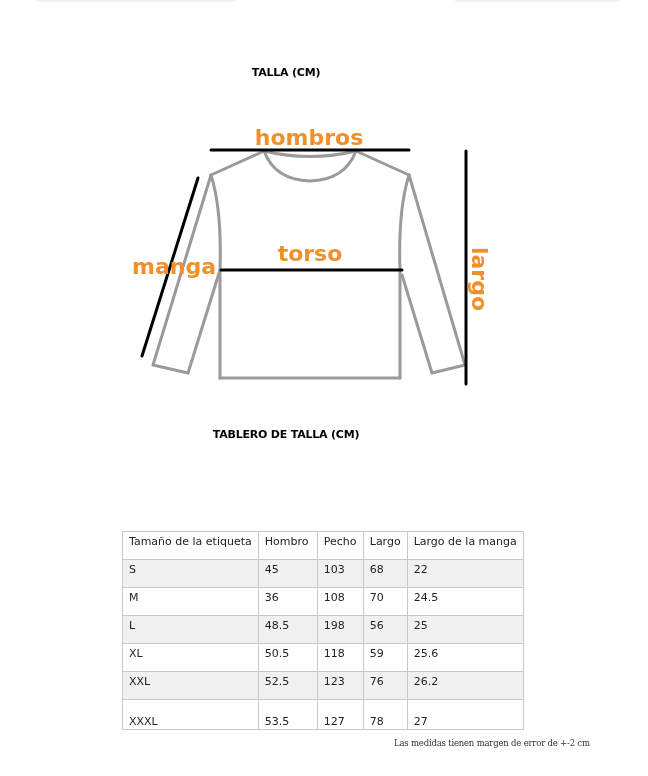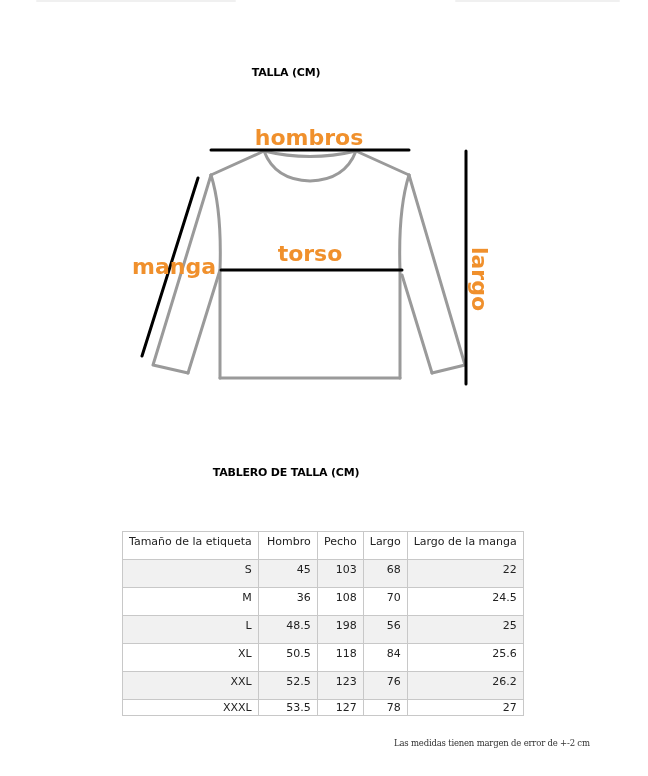--- a/index.html
+++ b/index.html
@@ -29,21 +29,21 @@
       position: absolute;
       left: 0;
       width: 572px;
       text-align: center;
       font-family: "DejaVu Sans", sans-serif;
       font-weight: bold;
       font-size: 11px;
       letter-spacing: -0.2px;
     }
     #title-talla { top: 66px; }
-    #title-tablero { top: 466px; }
+    #title-tablero { top: 428px; }
 
     .diagram {
       position: absolute;
       left: 130px;
       top: 110px;
       width: 380px;
       height: 290px;
     }
     .diagram svg { display: block; }
     .diagram .label {
@@ -58,30 +58,30 @@
       left: 122px;
       top: 531px;
       border-collapse: collapse;
       font-family: "DejaVu Sans", sans-serif;
       font-size: 11px;
       color: #222;
     }
     table.size-table td, table.size-table th {
       border: 1px solid #c8c8c8;
       padding: 0 6px;
-      text-align: right;
+      text-align: left;
       font-weight: normal;
       vertical-align: top;
       padding-top: 3px;
       white-space: nowrap;
     }
     table.size-table th { height: 24px; }
     table.size-table td { height: 24px; }
     table.size-table tr.shaded td { background: #f1f1f1; }
-    table.size-table tr.last td { height: 14px; padding-top: 1px; }
+    table.size-table tr.last td { height: 14px; padding-top: 15px; }
     col.c1 { width: 135px; }
     col.c2 { width: 59px; }
     col.c3 { width: 46px; }
     col.c4 { width: 43px; }
     col.c5 { width: 113px; }
 
     .footnote {
       position: absolute;
       left: 394px;
       top: 738px;
@@ -179,21 +179,21 @@
       <td>L</td>
       <td>48.5</td>
       <td>198</td>
       <td>56</td>
       <td>25</td>
     </tr>
     <tr>
       <td>XL</td>
       <td>50.5</td>
       <td>118</td>
-      <td>84</td>
+      <td>59</td>
       <td>25.6</td>
     </tr>
     <tr class="shaded">
       <td>XXL</td>
       <td>52.5</td>
       <td>123</td>
       <td>76</td>
       <td>26.2</td>
     </tr>
     <tr class="last">

